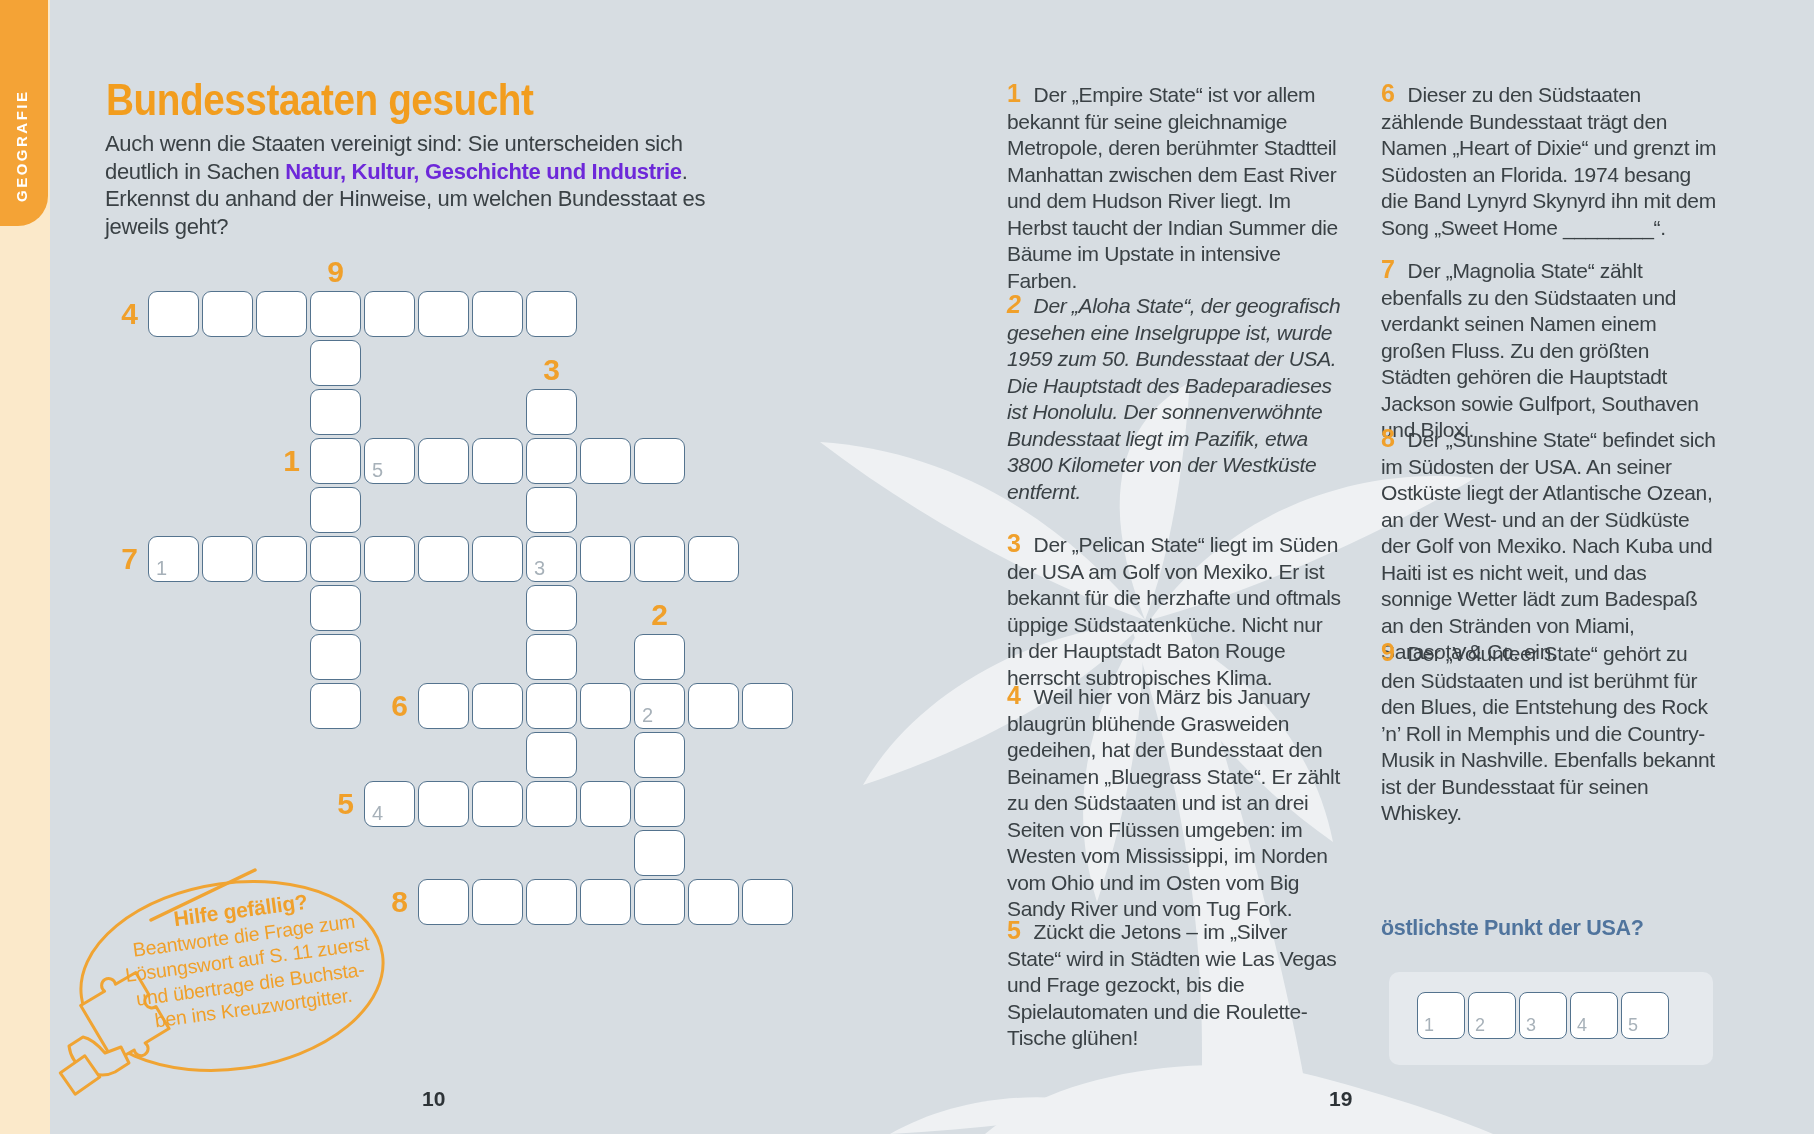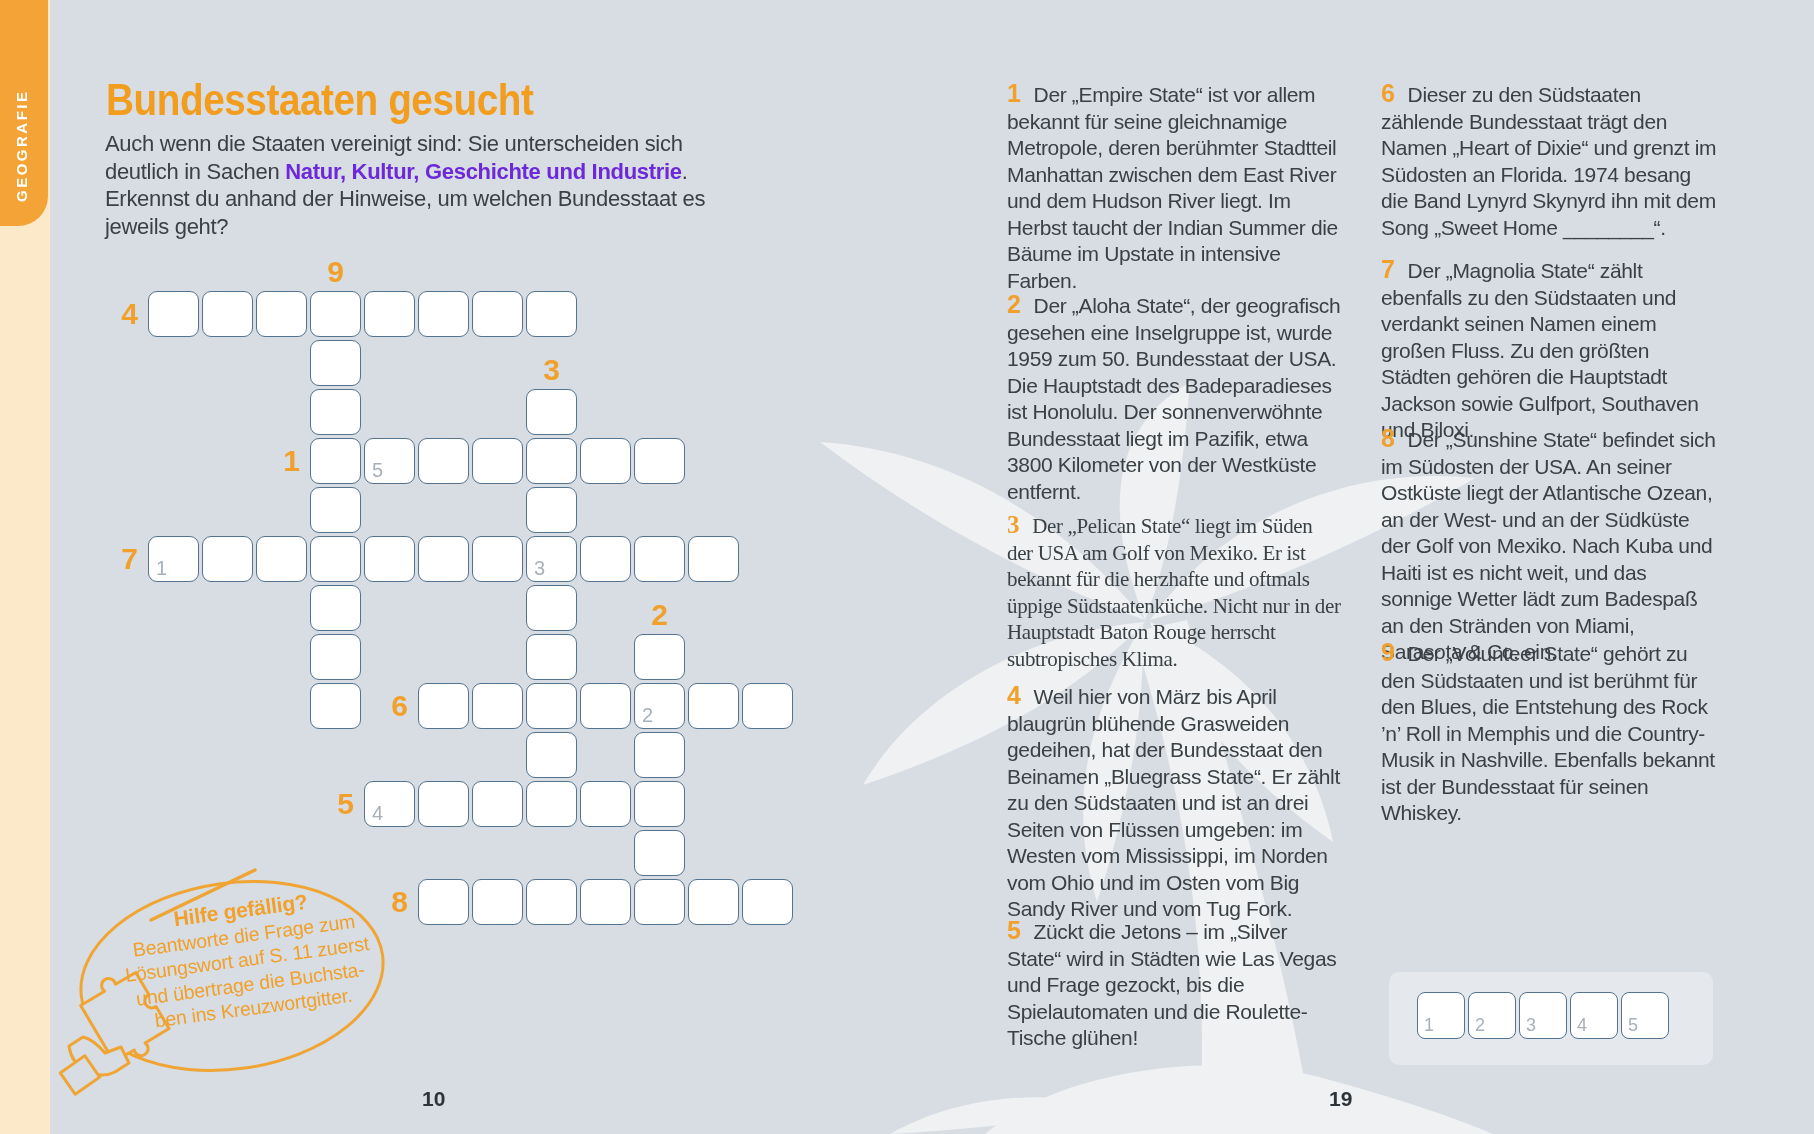--- a/index.html
+++ b/index.html
@@ -202,33 +202,34 @@
         <div>Beantworte die Frage zum</div>
         <div>Lösungswort auf S. 11 zuerst</div>
         <div>und übertrage die Buchsta-</div>
         <div>ben ins Kreuzwortgitter.</div>
       </div>
   </div>
 </div>
 
 <div id="clues-left" class="clue-col" style="left:1007px;top:0;">
     <div class="clue" style="top: 80px;"><span class="num">1</span><span>Der „Empire State“ ist vor allem bekannt für seine gleichnamige Metropole, deren berühmter Stadtteil Manhattan zwischen dem East River und dem Hudson River liegt. Im Herbst taucht der Indian Summer die Bäume im Upstate in intensive Farben.</span></div>
-    <div class="clue" style="top: 291px;"><span class="num">2</span><span>Der „Aloha State“, der geografisch gesehen eine Inselgruppe ist, wurde 1959 zum 50. Bundesstaat der USA. Die Hauptstadt des Badeparadieses ist Honolulu. Der sonnenverwöhnte Bundesstaat liegt im Pazifik, etwa 3800 Kilometer von der Westküste entfernt.</span></div>
-    <div class="clue" style="top: 512px; font-family: Liberation Serif, serif;"><span class="num">3</span><span>Der „Pelican State“ liegt im Süden der USA am Golf von Mexiko. Er ist bekannt für die herzhafte und oftmals üppige Südstaatenküche. Nicht nur in der Hauptstadt Baton Rouge herrscht subtropisches Klima.</span></div>
-    <div class="clue" style="top: 682px;"><span class="num">4</span><span>Weil hier von März bis April blaugrün blühende Grasweiden gedeihen, hat der Bundesstaat den Beinamen „Bluegrass State“. Er zählt zu den Südstaaten und ist an drei Seiten von Flüssen umgeben: im Westen vom Mississippi, im Norden vom Ohio und im Osten vom Big Sandy River und vom Tug Fork.</span></div>
+    <div class="clue" style="top: 291px; font-style: italic;"><span class="num">2</span><span>Der „Aloha State“, der geografisch gesehen eine Inselgruppe ist, wurde 1959 zum 50. Bundesstaat der USA. Die Hauptstadt des Badeparadieses ist Honolulu. Der sonnenverwöhnte Bundesstaat liegt im Pazifik, etwa 3800 Kilometer von der Westküste entfernt.</span></div>
+    <div class="clue" style="top: 530px;"><span class="num">3</span><span>Der „Pelican State“ liegt im Süden der USA am Golf von Mexiko. Er ist bekannt für die herzhafte und oftmals üppige Südstaatenküche. Nicht nur in der Hauptstadt Baton Rouge herrscht subtropisches Klima.</span></div>
+    <div class="clue" style="top: 682px;"><span class="num">4</span><span>Weil hier von März bis January blaugrün blühende Grasweiden gedeihen, hat der Bundesstaat den Beinamen „Bluegrass State“. Er zählt zu den Südstaaten und ist an drei Seiten von Flüssen umgeben: im Westen vom Mississippi, im Norden vom Ohio und im Osten vom Big Sandy River und vom Tug Fork.</span></div>
     <div class="clue" style="top: 917px;"><span class="num">5</span><span>Zückt die Jetons – im „Silver State“ wird in Städten wie Las Vegas und Frage gezockt, bis die Spielautomaten und die Roulette-Tische glühen!</span></div>
   </div>
 <div id="clues-right" class="clue-col" style="left:1381px;top:0;">
     <div class="clue" style="top: 80px;"><span class="num">6</span><span>Dieser zu den Südstaaten zählende Bundesstaat trägt den Namen „Heart of Dixie“ und grenzt im Südosten an Florida. 1974 besang die Band Lynyrd Skynyrd ihn mit dem Song „Sweet Home ________“.</span></div>
     <div class="clue" style="top: 256px;"><span class="num">7</span><span>Der „Magnolia State“ zählt ebenfalls zu den Südstaaten und verdankt seinen Namen einem großen Fluss. Zu den größten Städten gehören die Hauptstadt Jackson sowie Gulfport, Southaven und Biloxi.</span></div>
     <div class="clue" style="top: 425px;"><span class="num">8</span><span>Der „Sunshine State“ befindet sich im Südosten der USA. An seiner Ostküste liegt der Atlantische Ozean, an der West- und an der Südküste der Golf von Mexiko. Nach Kuba und Haiti ist es nicht weit, und das sonnige Wetter lädt zum Badespaß an den Stränden von Miami, Sarasota &amp; Co. ein.</span></div>
     <div class="clue" style="top: 639px;"><span class="num">9</span><span>Der „Volunteer State“ gehört zu den Südstaaten und ist berühmt für den Blues, die Entstehung des Rock ’n’ Roll in Memphis und die Country-Musik in Nashville. Ebenfalls bekannt ist der Bundesstaat für seinen Whiskey.</span></div>
   </div>
 
 <div class="sol-question">
+  <div>östlichste Punkt der USA?</div>
 </div>
 <div class="sol-panel">
     <div id="sol-boxes">
       <div class="sol-box" style="left: 28px;">
         <span class="cellnum">1</span>
       </div>
       <div class="sol-box" style="left: 79px;">
         <span class="cellnum">2</span>
       </div>
       <div class="sol-box" style="left: 130px;">

